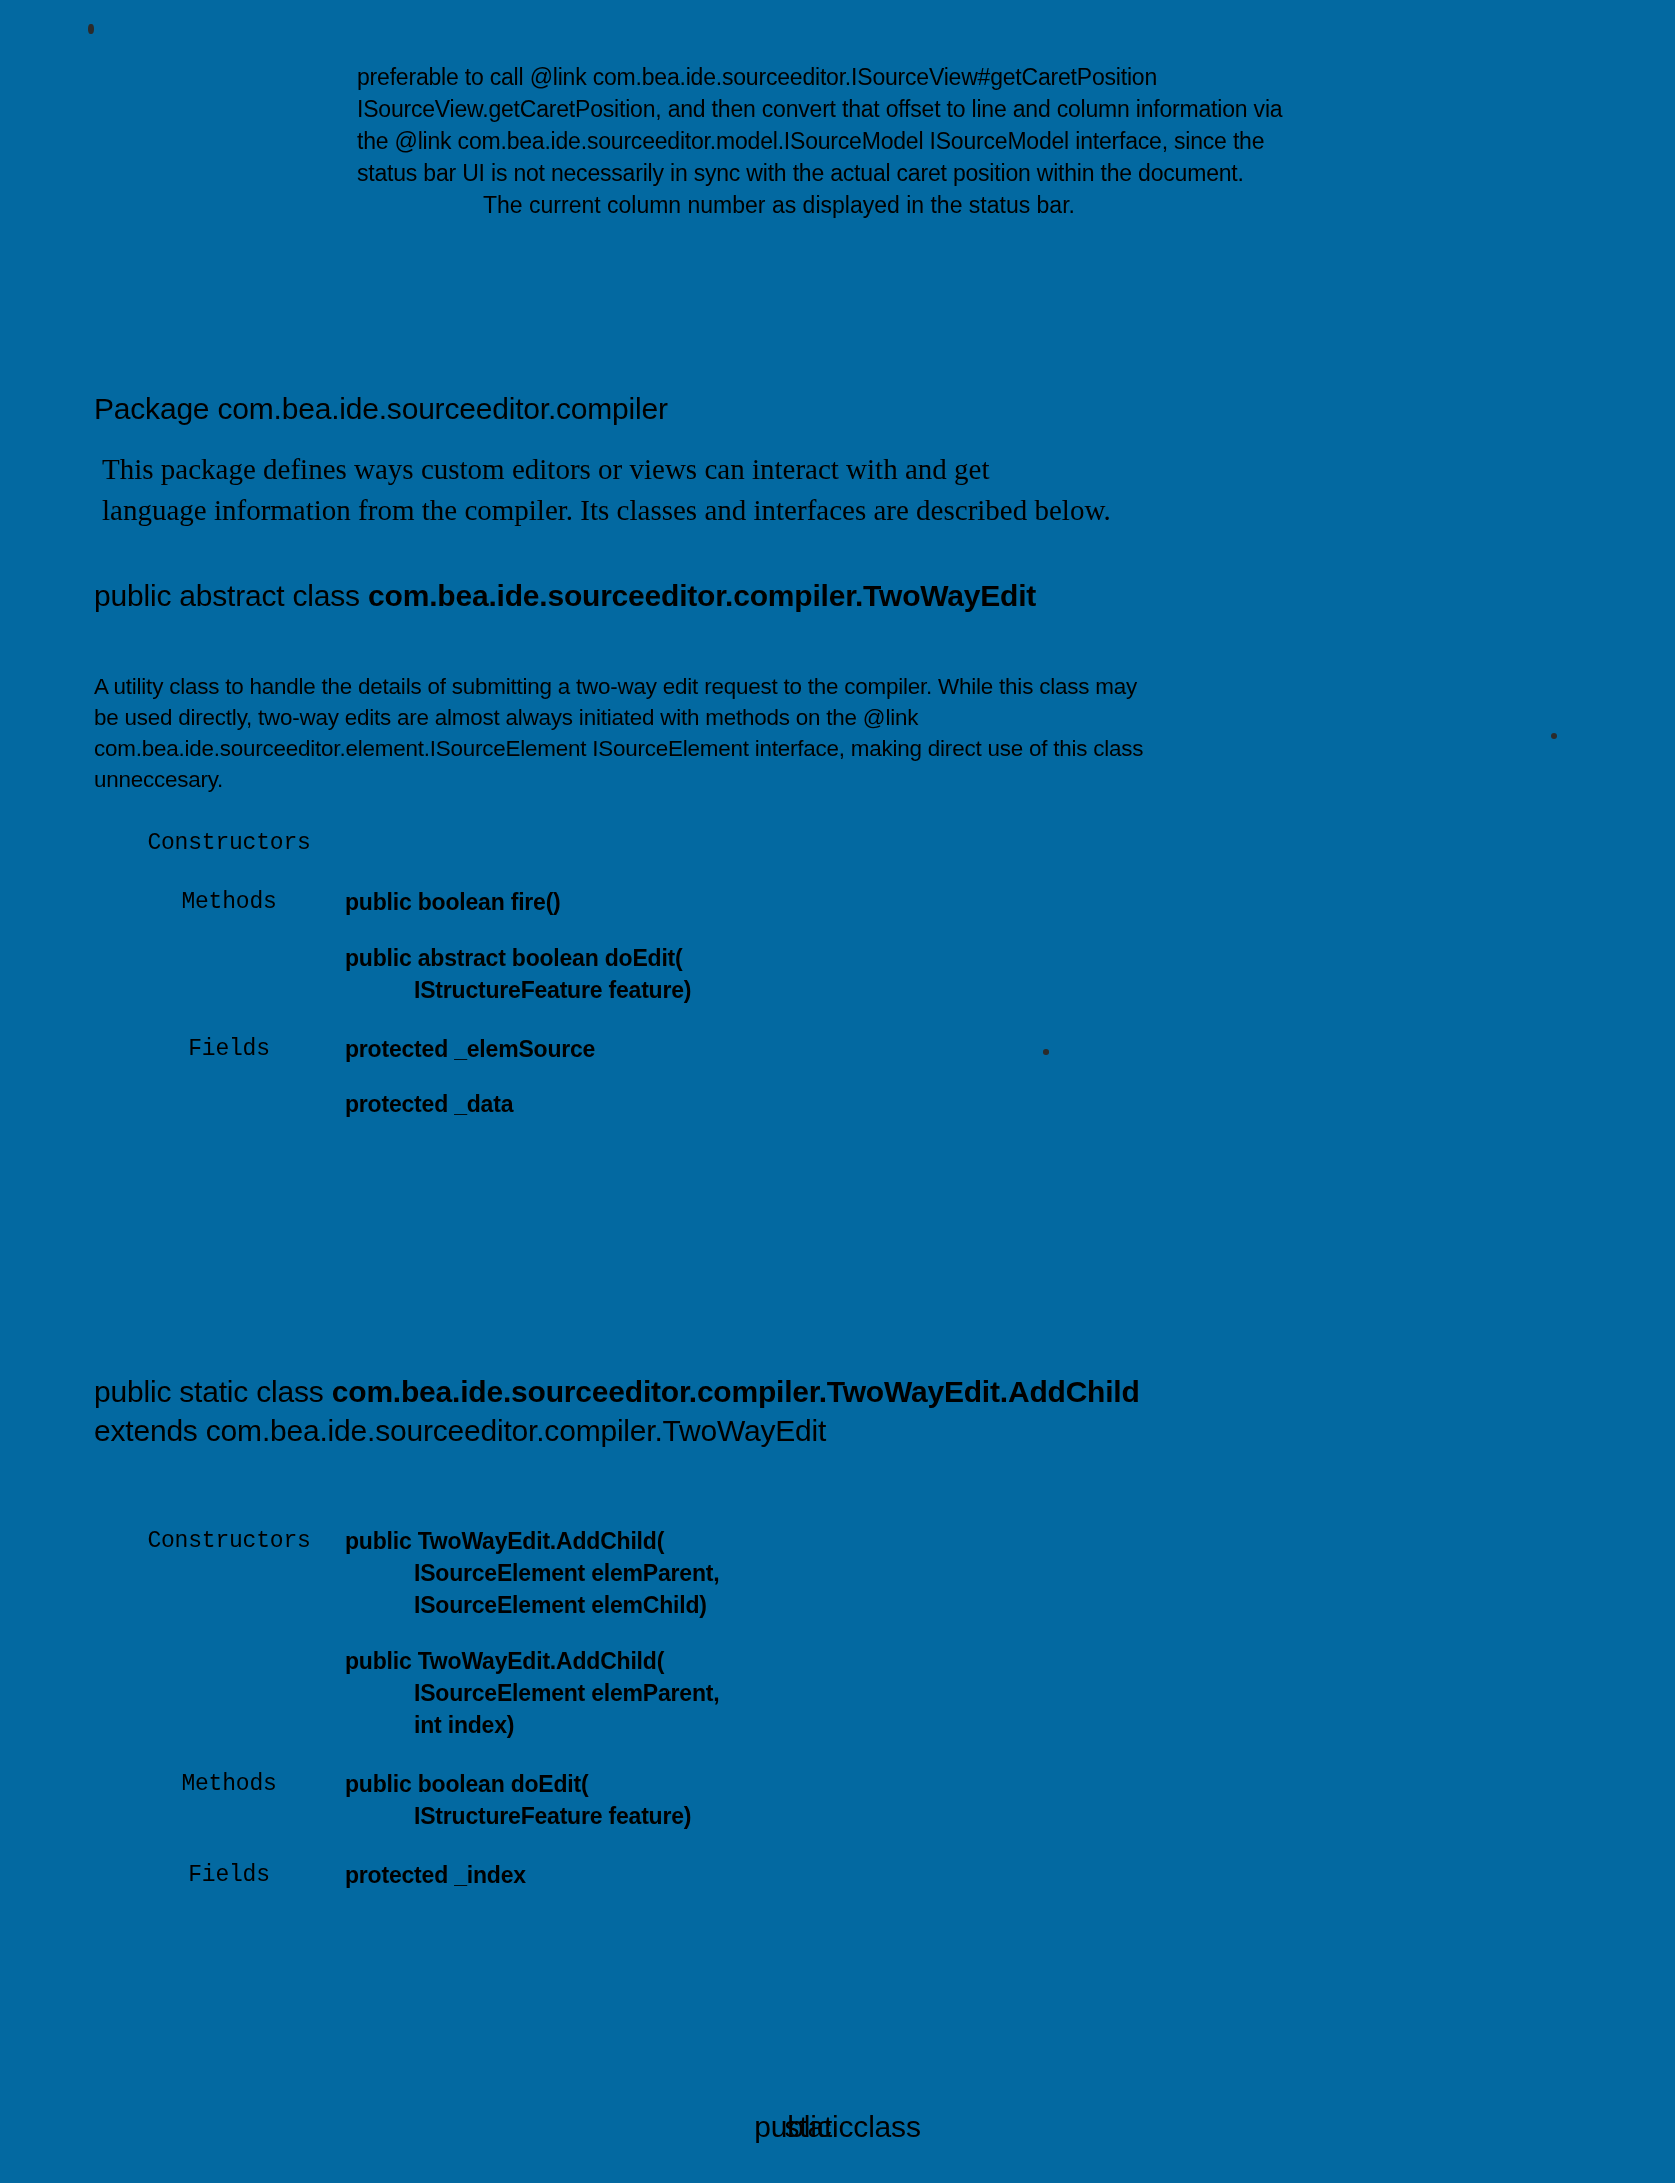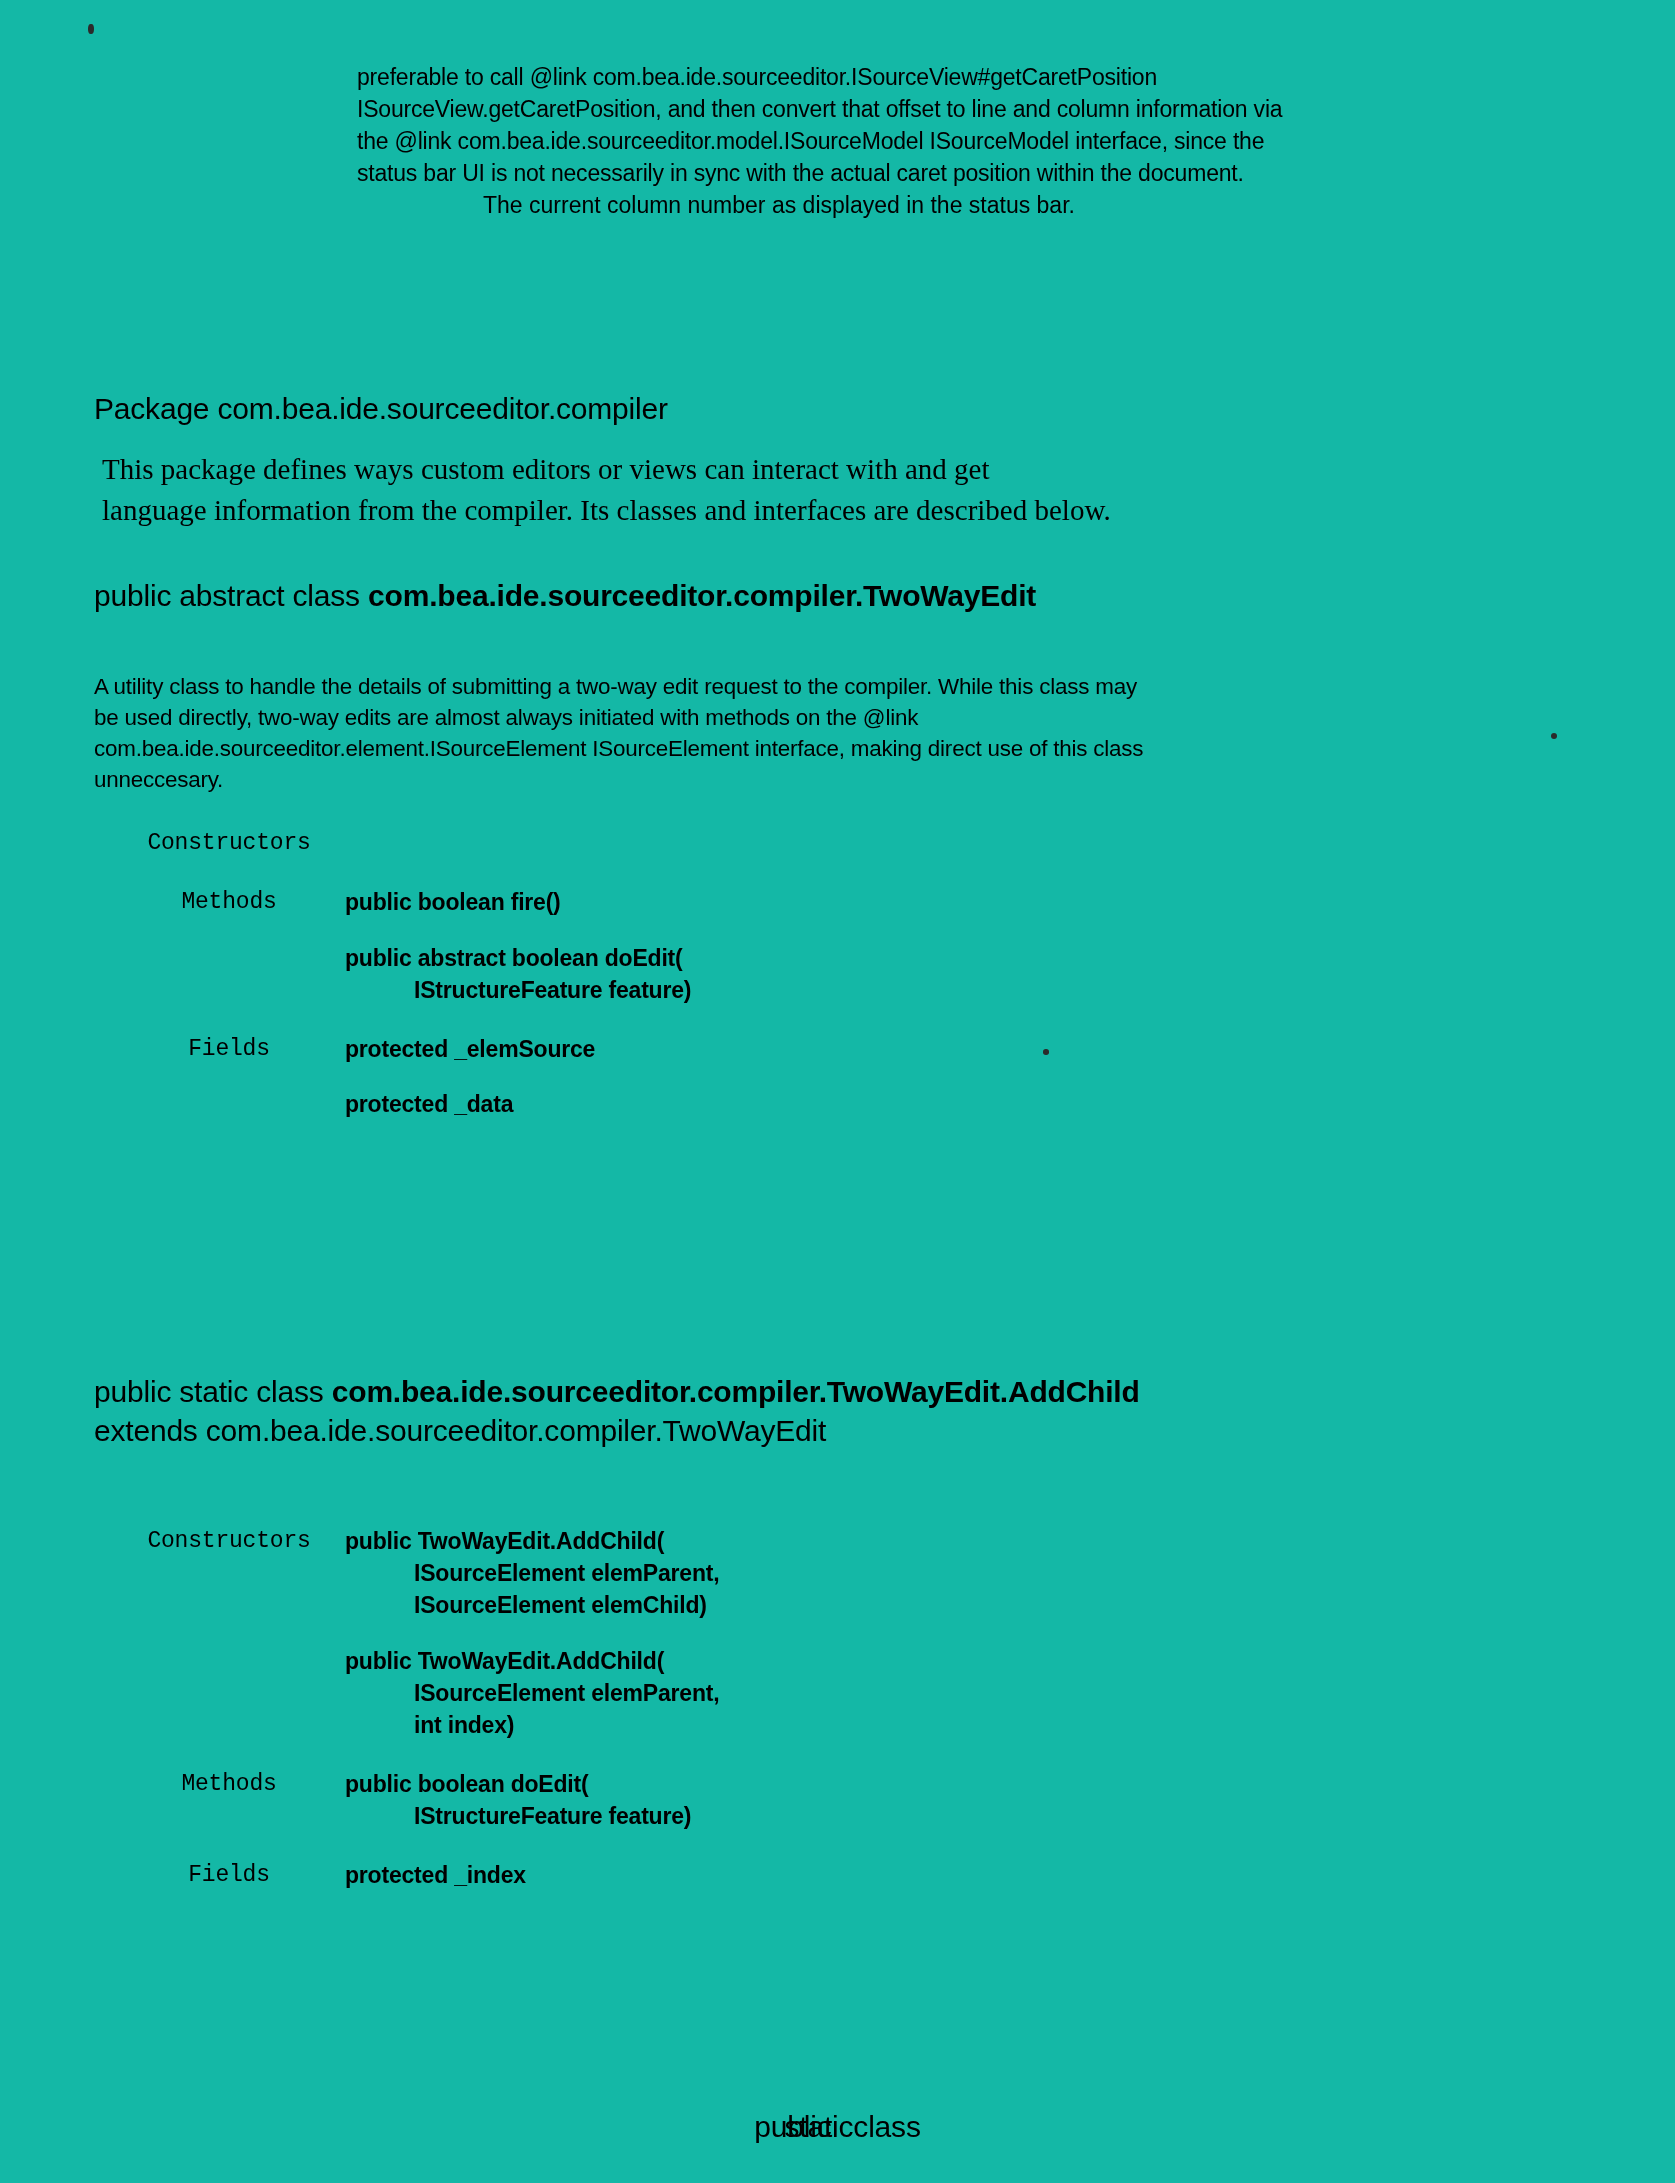--- a/index.html
+++ b/index.html
@@ -14,21 +14,21 @@
     position: relative;
     font-family: "Liberation Sans", sans-serif;
     color: #000000;
     overflow: hidden;
   }
 
   .page {
     position: relative;
     width: 1675px;
     height: 2183px;
-    background: #14b8a6;
+    background: #0369a1;
   }
 
   
   .speck {
     position: absolute;
     background: #2b2b2b;
     border-radius: 50%;
   }
 
   

